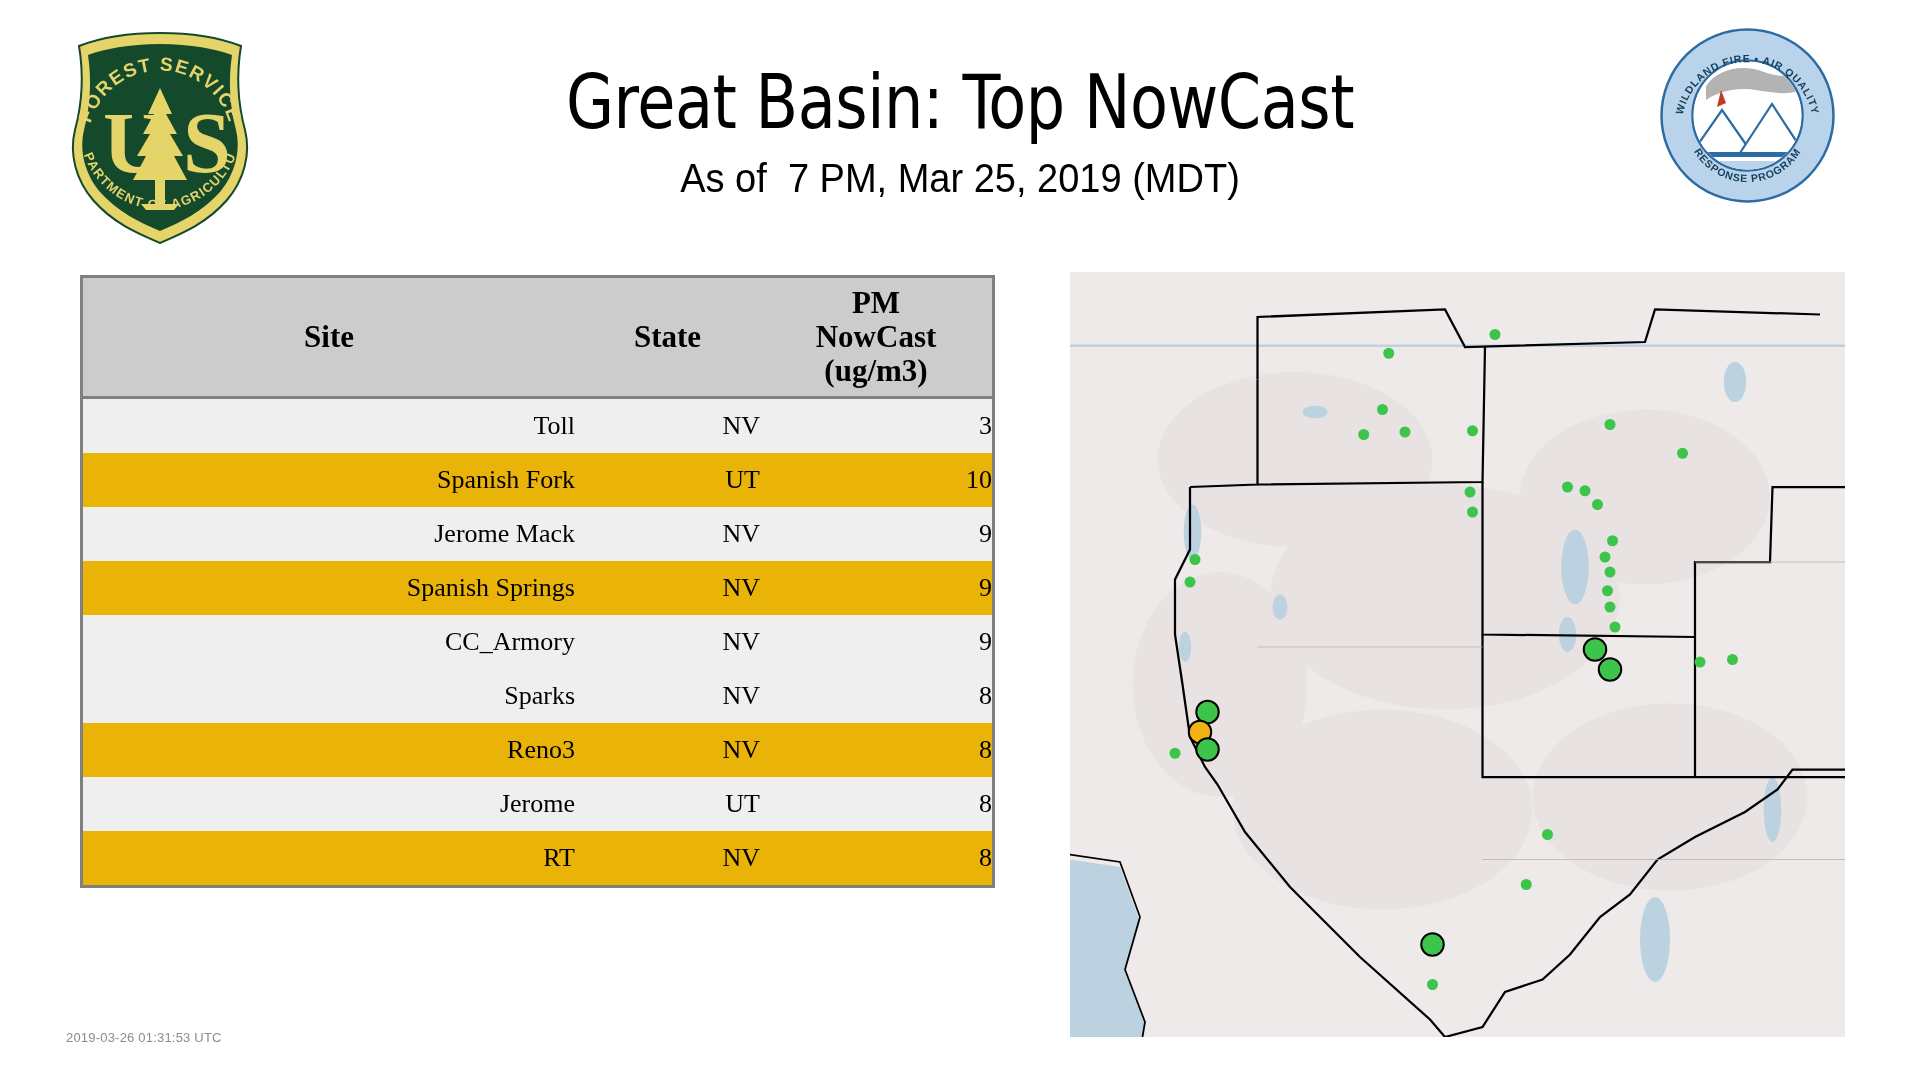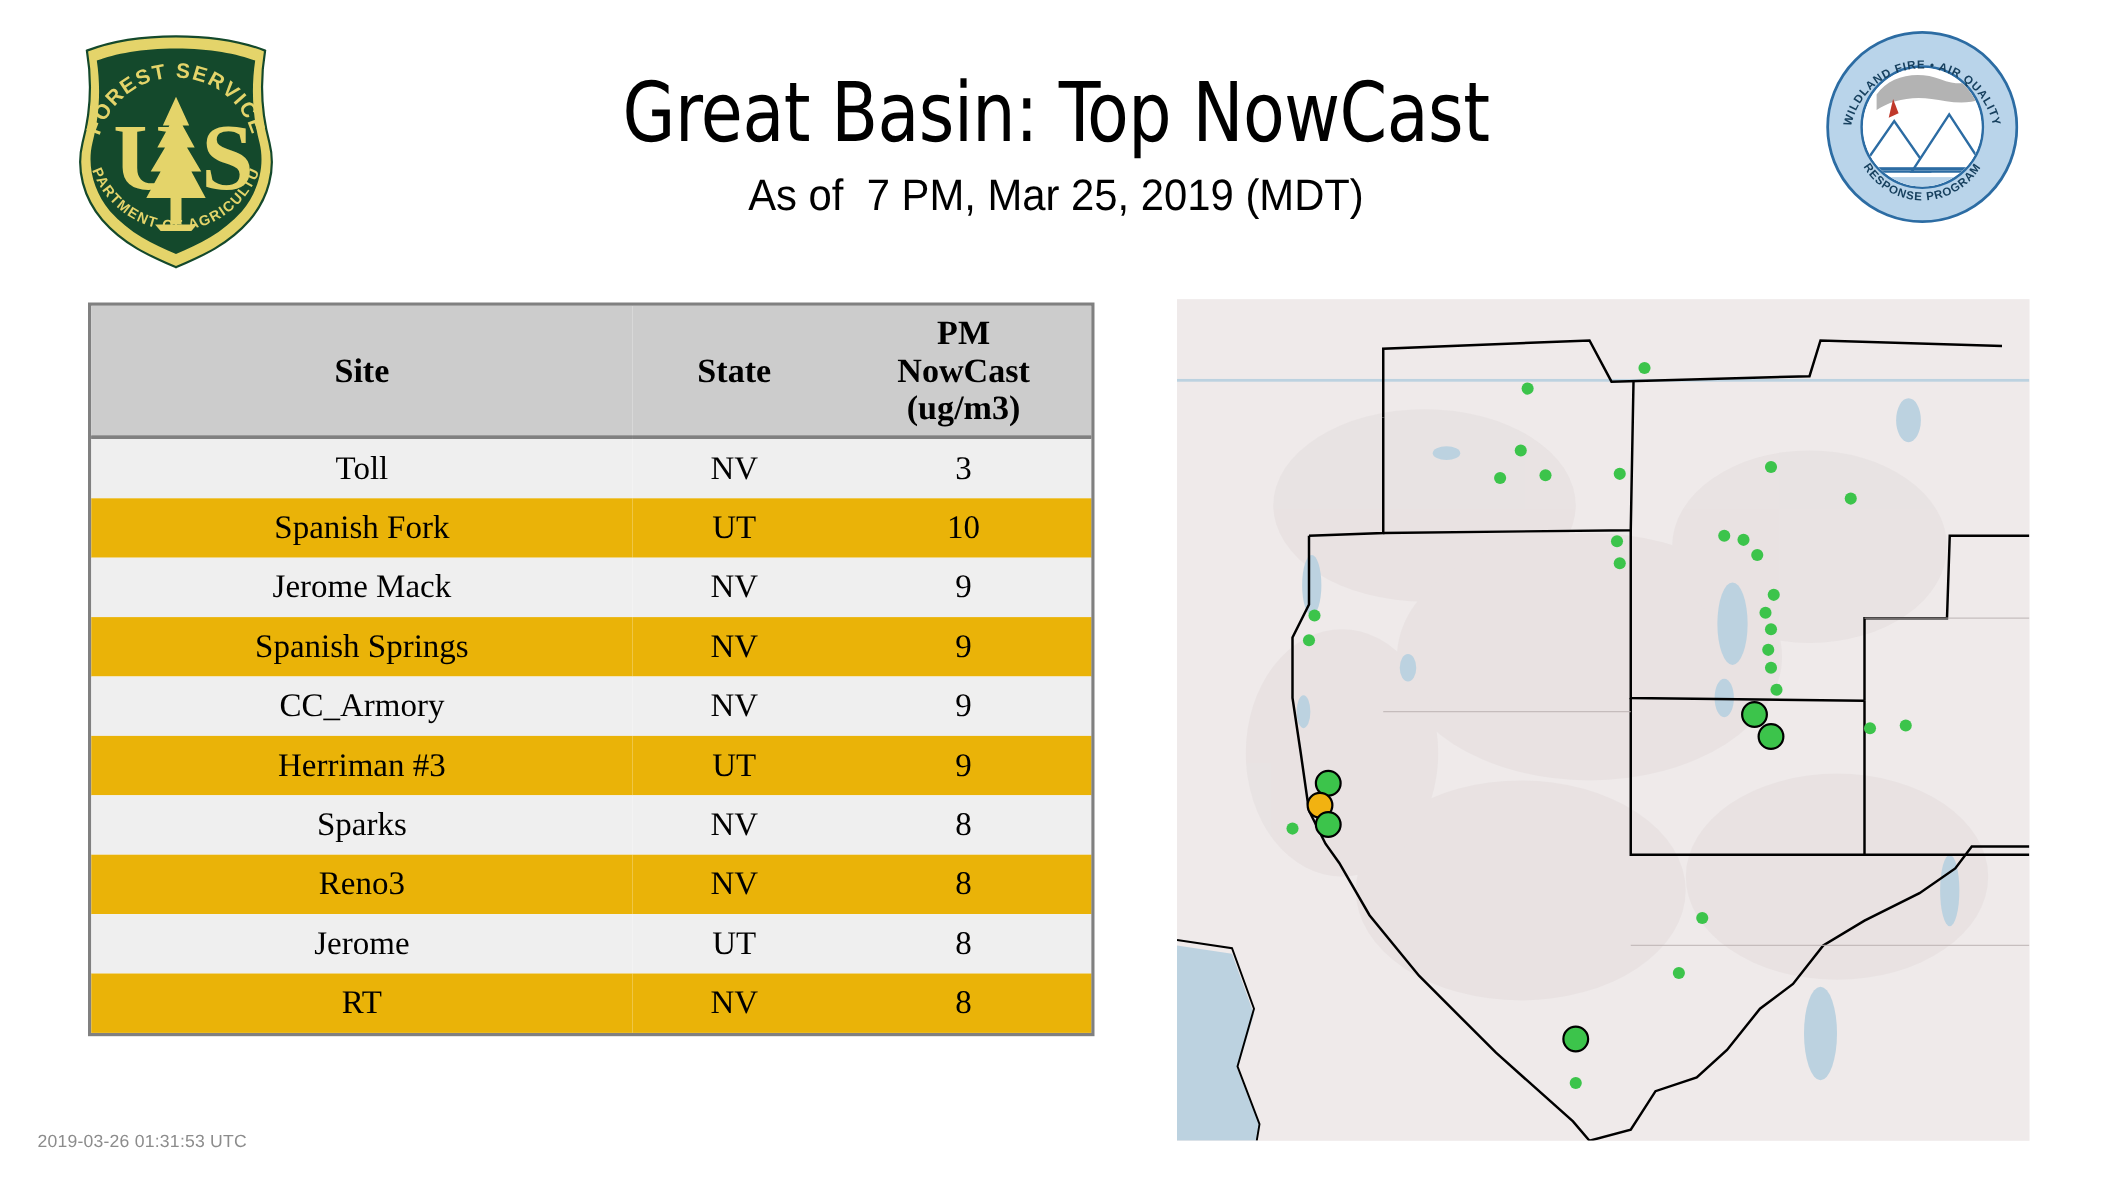--- a/index.html
+++ b/index.html
@@ -53,41 +53,41 @@
     text-align:center;vertical-align:middle;
     padding:0;height:118px;
     border-bottom:3px solid #808080;
     line-height:34px;
   }
   thead th.c1{width:492px;margin-left:16px;}
   thead th.c2{width:185px;}
   thead th.c3{width:232px;margin-top:28px;}
   tbody td{
     font-family:"Liberation Serif","DejaVu Serif",serif;
-    font-weight:400;font-size:30px;color:#000;
-    text-align:center;vertical-align:middle;
+    font-weight:400;font-size:26px;color:#000;
+    text-align:right;vertical-align:middle;
     height:54px;padding:0;
     line-height:34px;
   }
   tbody tr.odd{background:#efefef;}
   tbody tr.even{background:#eab308;}
 
   
   .map{
     position:absolute;left:1070px;top:272px;width:775px;height:765px;
     background:#efeaea;
     overflow:hidden;
   }
   .map svg{display:block;}
 
   
   .footer{
-    position:absolute;left:34px;top:1030px;
+    position:absolute;left:66px;top:1030px;
     font-family:"Liberation Sans","DejaVu Sans",sans-serif;
-    font-size:16px;color:#8c8c8c;letter-spacing:0.2px;
+    font-size:13px;color:#8c8c8c;letter-spacing:0.2px;
   }
 </style>
 </head>
 <body>
 
 <div class="stage">
 
   <div class="usfs">
     <svg width="210" height="215" viewBox="0 0 210 215" xmlns="http://www.w3.org/2000/svg">
       <defs>
@@ -204,25 +204,20 @@
             <td>9</td>
           </tr>
           <tr class="even">
             <td>Spanish Springs</td>
             <td>NV</td>
             <td>9</td>
           </tr>
           <tr class="odd">
             <td>CC_Armory</td>
             <td>NV</td>
-            <td>9</td>
-          </tr>
-          <tr class="even">
-            <td>Herriman #3</td>
-            <td>UT</td>
             <td>9</td>
           </tr>
           <tr class="odd">
             <td>Sparks</td>
             <td>NV</td>
             <td>8</td>
           </tr>
           <tr class="even">
             <td>Reno3</td>
             <td>NV</td>

